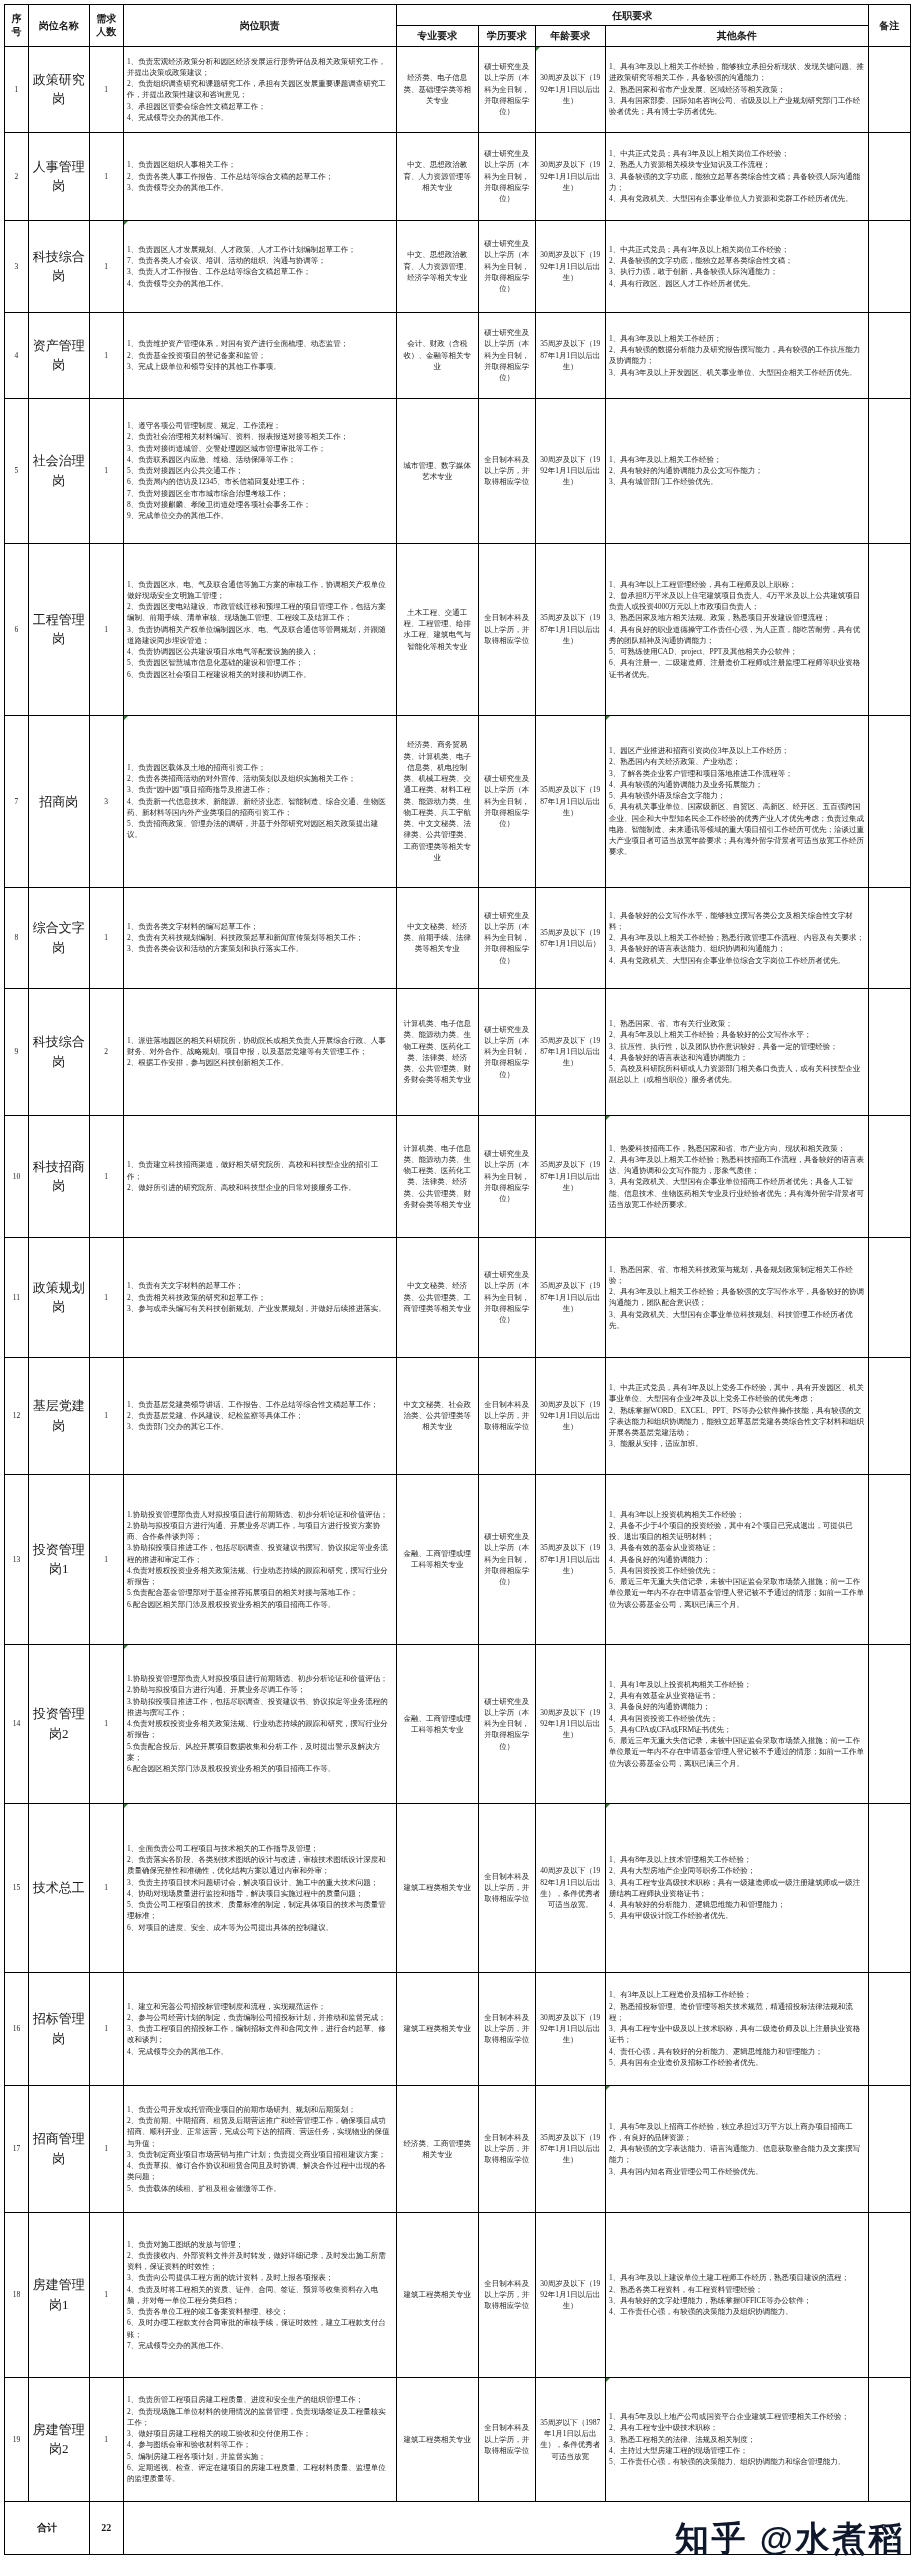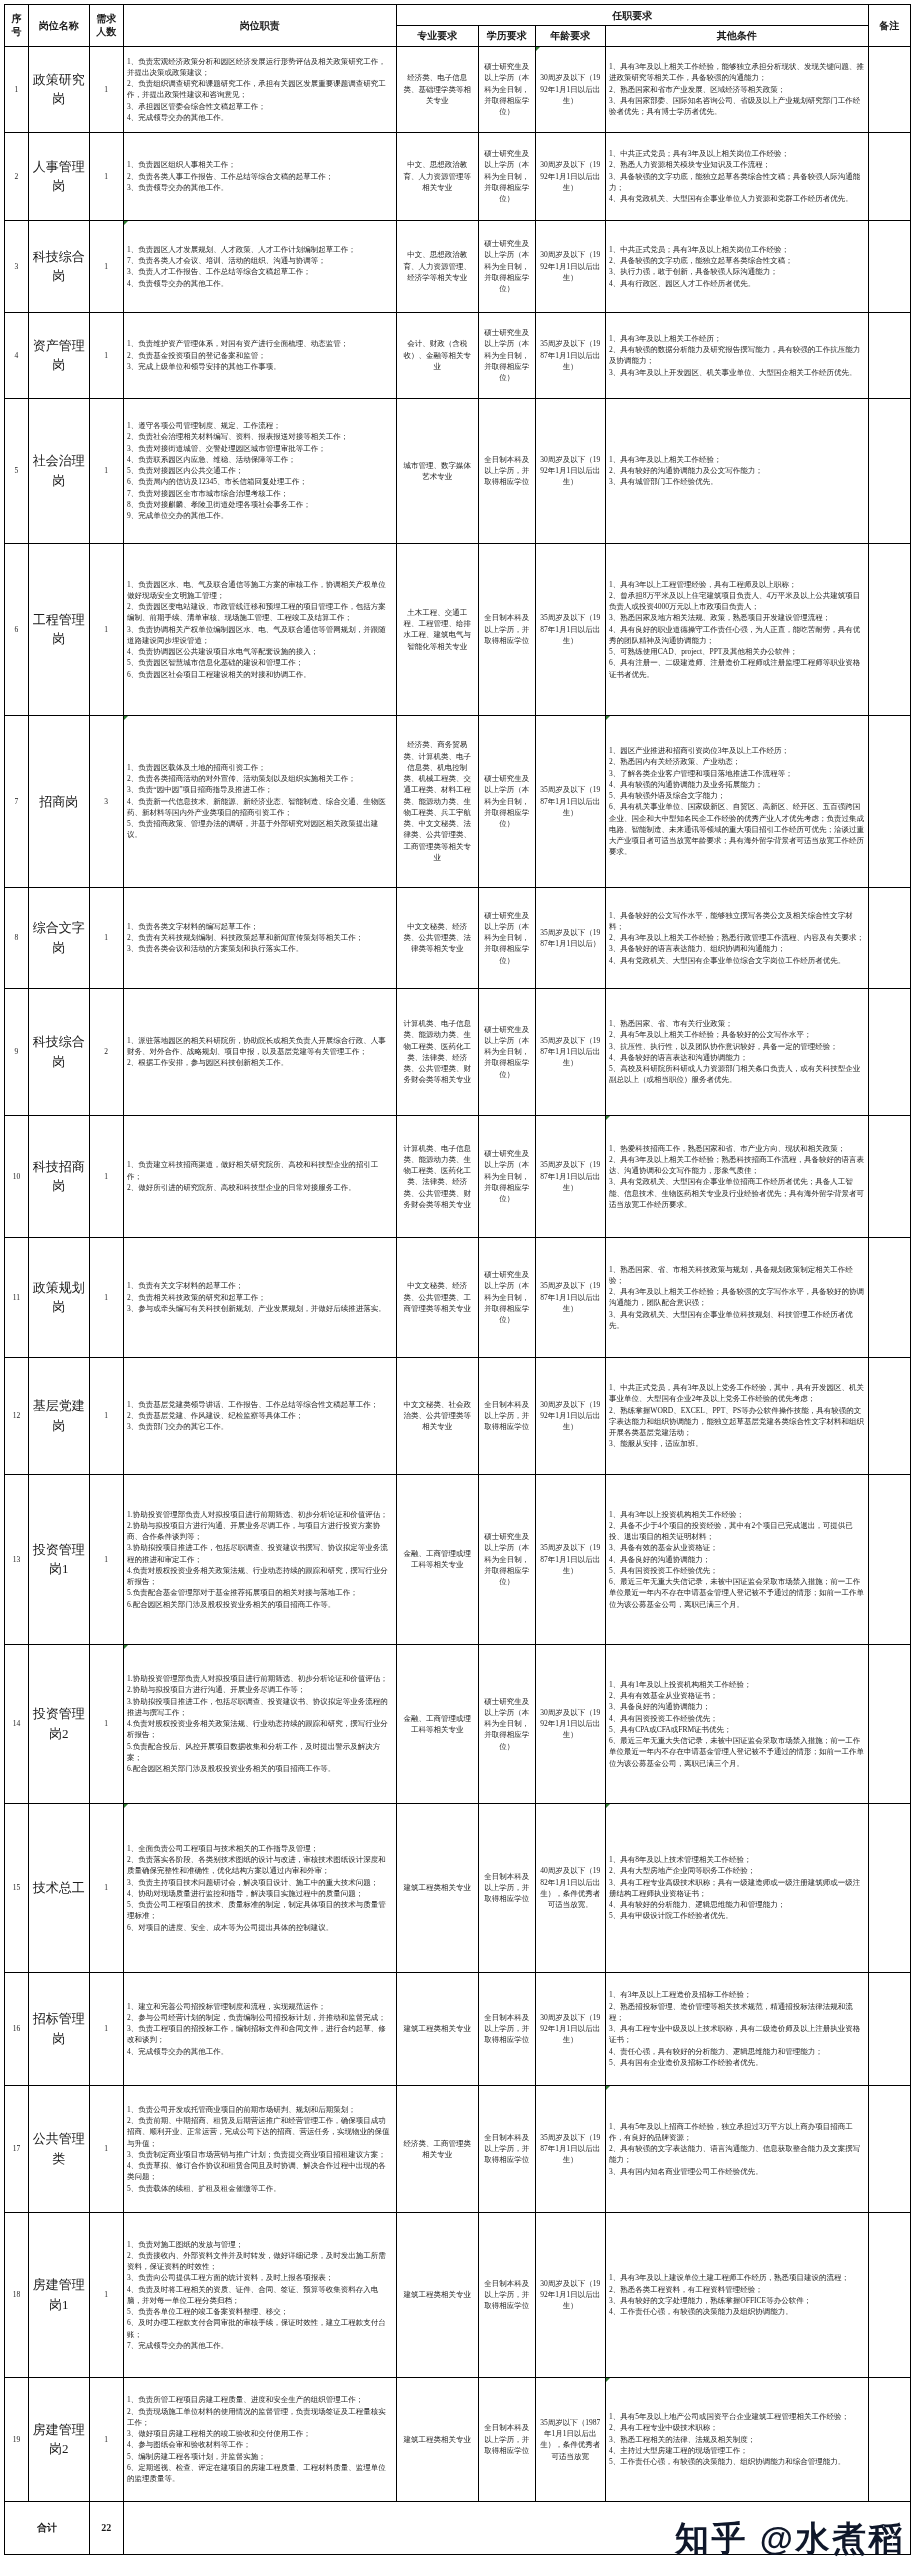--- a/index.html
+++ b/index.html
@@ -202,21 +202,21 @@
 6、具有机关事业单位、国家级新区、自贸区、高新区、经开区、五百强跨国企业、国企和大中型知名民企工作经验的优秀产业人才优先考虑；负责过集成电路、智能制造、未来通讯等领域的重大项目招引工作经历可优先；洽谈过重大产业项目者可适当放宽年龄要求；具有海外留学背景者可适当放宽工作经历要求。</td>
     <td class="c"></td>
   </tr>
       <tr style="height: 101px;">
     <td class="c">8</td>
     <td class="name">综合文字岗</td>
     <td class="c">1</td>
     <td class="pre">1、负责各类文字材料的编写起草工作；
 2、负责有关科技规划编制、科技政策起草和新闻宣传策划等相关工作；
 3、负责各类会议和活动的方案策划和执行落实工作。</td>
-    <td class="mid">中文文秘类、经济类、公共管理类、法律类等相关专业</td>
+    <td class="mid">中文文秘类、经济类、前期手续、法律类等相关专业</td>
     <td class="mid">硕士研究生及以上学历（本科为全日制，并取得相应学位）</td>
     <td class="mid">35周岁及以下（1987年1月1日以后）</td>
     <td class="pre">1、具备较好的公文写作水平，能够独立撰写各类公文及相关综合性文字材料；
 2、具有3年及以上相关工作经验；熟悉行政管理工作流程、内容及有关要求；
 3、具备较好的语言表达能力、组织协调和沟通能力；
 4、具有党政机关、大型国有企事业单位综合文字岗位工作经历者优先。</td>
     <td class="c"></td>
   </tr>
       <tr style="height: 127px;">
     <td class="c">9</td>
@@ -353,21 +353,21 @@
     <td class="mid">30周岁及以下（1992年1月1日以后出生）</td>
     <td class="pre">1、有3年及以上工程造价及招标工作经验；
 2、熟悉招投标管理、造价管理等相关技术规范，精通招投标法律法规和流程；
 3、具有工程专业中级及以上技术职称，具有二级造价师及以上注册执业资格证书；
 4、责任心强，具有较好的分析能力、逻辑思维能力和管理能力；
 5、具有国有企业造价及招标工作经验者优先。</td>
     <td class="c"></td>
   </tr>
       <tr style="height: 127px;">
     <td class="c">17</td>
-    <td class="name">公共管理类</td>
+    <td class="name">招商管理岗</td>
     <td class="c">1</td>
     <td class="pre">1、负责公司开发或托管商业项目的前期市场研判、规划和后期策划；
 2、负责前期、中期招商、租赁及后期营运推广和经营管理工作，确保项目成功招商、顺利开业、正常运营，完成公司下达的招商、营运任务，实现物业的保值与升值；
 3、负责制定商业项目市场营销与推广计划；负责提交商业项目招租建议方案；
 4、负责草拟、修订合作协议和租赁合同且及时协调、解决合作过程中出现的各类问题；
 5、负责载体的续租、扩租及租金催缴等工作。</td>
     <td class="mid">经济类、工商管理类相关专业</td>
     <td class="mid">全日制本科及以上学历，并取得相应学位</td>
     <td class="mid">35周岁及以下（1987年1月1日以后出生）</td>
     <td class="pre marker">1、具有5年及以上招商工作经验，独立承担过3万平方以上商办项目招商工作，有良好的品牌资源；

